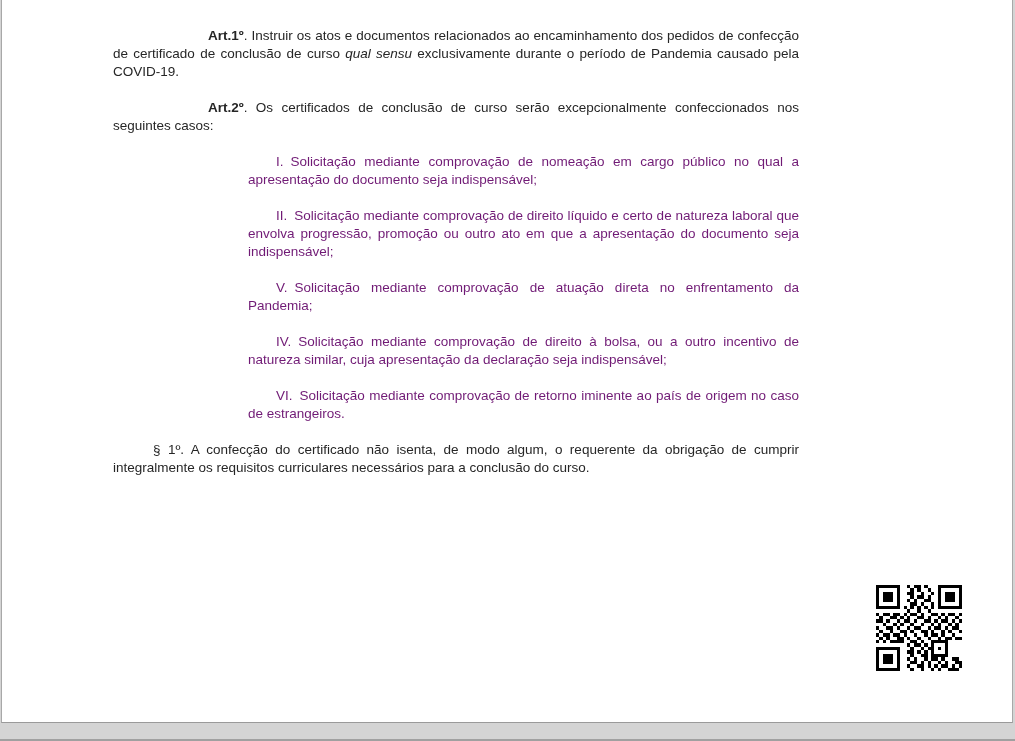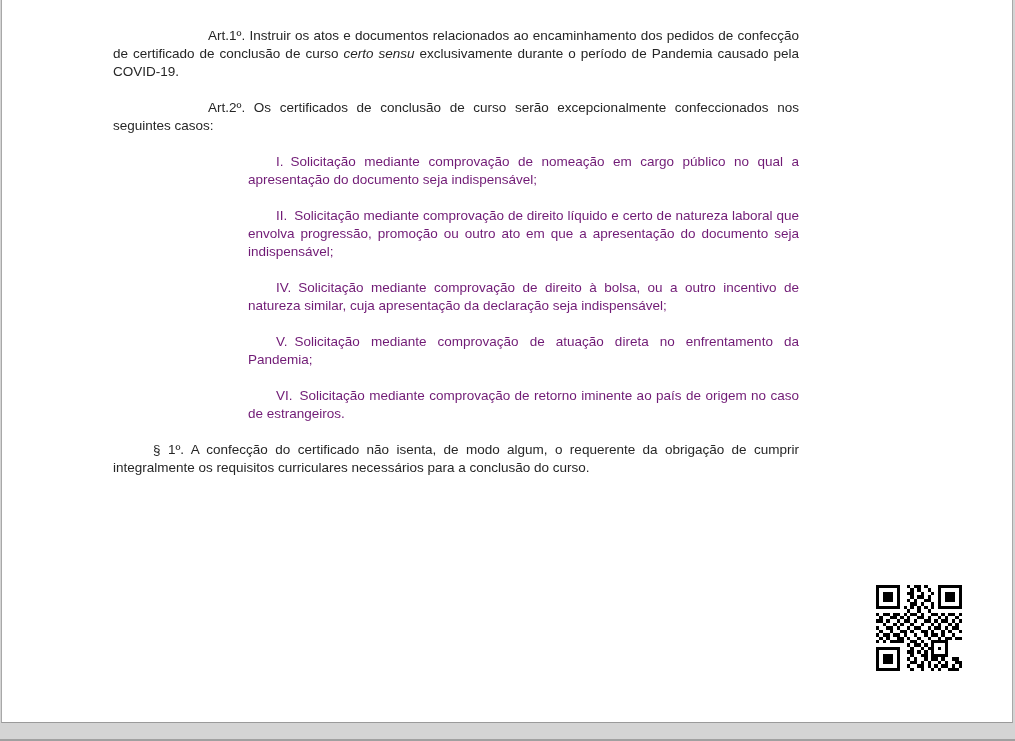--- a/index.html
+++ b/index.html
@@ -26,21 +26,21 @@
   .content { padding: 27px 213px 0 111px; }
   .para {
     margin: 0 0 18px 0;
     text-align: justify;
     font-size: 13.5px;
     line-height: 18px;
     color: #262626;
   }
   .indent-art { text-indent: 95px; }
   .indent-par { text-indent: 40px; }
-  .b  { font-weight: normal; }
+  .b  { font-weight: bold; }
   .it { font-style: italic; }
   .items { margin: 8px 0 0 135px; }
   .item {
     margin: 0 0 18px 0;
     text-align: justify;
     text-indent: 28px;
     font-size: 13.5px;
     line-height: 18px;
     color: #701a75;
   }
@@ -58,29 +58,29 @@
   }
   .qr svg { width: 100%; height: 100%; shape-rendering: crispEdges; }
 </style>
 </head>
 <body>
 
 <div class="stage">
   <div class="page">
     <div class="content">
 
-      <p class="para indent-art"><span class="b">Art.1º</span><span>. Instruir os atos e documentos relacionados ao encaminhamento dos pedidos de confecção de certificado de conclusão de curso </span><span class="it">certo sensu</span><span> exclusivamente durante o período de Pandemia causado pela COVID-19.</span></p>
+      <p class="para indent-art"><span class="b">Art.1º</span><span>. Instruir os atos e documentos relacionados ao encaminhamento dos pedidos de confecção de certificado de conclusão de curso </span><span class="it">qual sensu</span><span> exclusivamente durante o período de Pandemia causado pela COVID-19.</span></p>
 
       <p class="para indent-art"><span class="b">Art.2º</span><span>. Os certificados de conclusão de curso serão excepcionalmente confeccionados nos seguintes casos:</span></p>
 
       <div class="items">
         <p class="item"><span class="numeral">I.</span><span>Solicitação mediante comprovação de nomeação em cargo público no qual a apresentação do documento seja indispensável;</span></p>
         <p class="item"><span class="numeral">II.</span><span>Solicitação mediante comprovação de direito líquido e certo de natureza laboral que envolva progressão, promoção ou outro ato em que a apresentação do documento seja indispensável;</span></p>
+        <p class="item"><span class="numeral">V.</span><span>Solicitação mediante comprovação de atuação direta no enfrentamento da Pandemia;</span></p>
         <p class="item"><span class="numeral">IV.</span><span>Solicitação mediante comprovação de direito à bolsa, ou a outro incentivo de natureza similar, cuja apresentação da declaração seja indispensável;</span></p>
-        <p class="item"><span class="numeral">V.</span><span>Solicitação mediante comprovação de atuação direta no enfrentamento da Pandemia;</span></p>
         <p class="item"><span class="numeral">VI.</span><span>Solicitação mediante comprovação de retorno iminente ao país de origem no caso de estrangeiros.</span></p>
       </div>
 
       <div class="pars">
         <p class="para indent-par">§ 1º. A confecção do certificado não isenta, de modo algum, o requerente da obrigação de cumprir integralmente os requisitos curriculares necessários para a conclusão do curso.</p>
       </div>
 
     </div>
 
 

